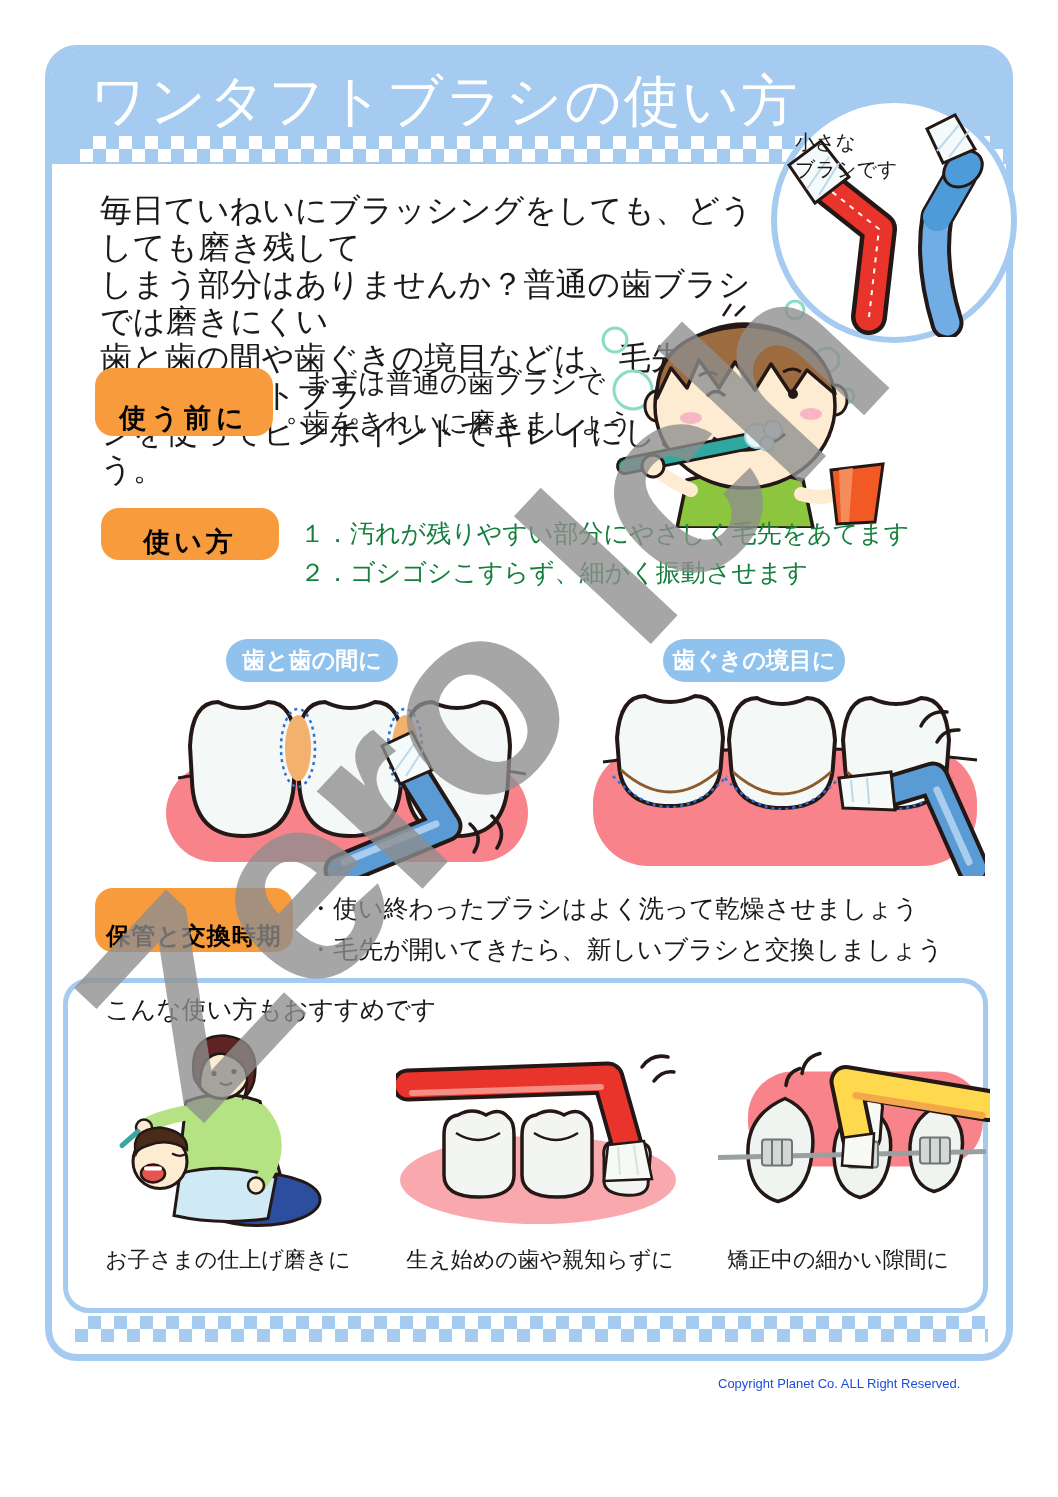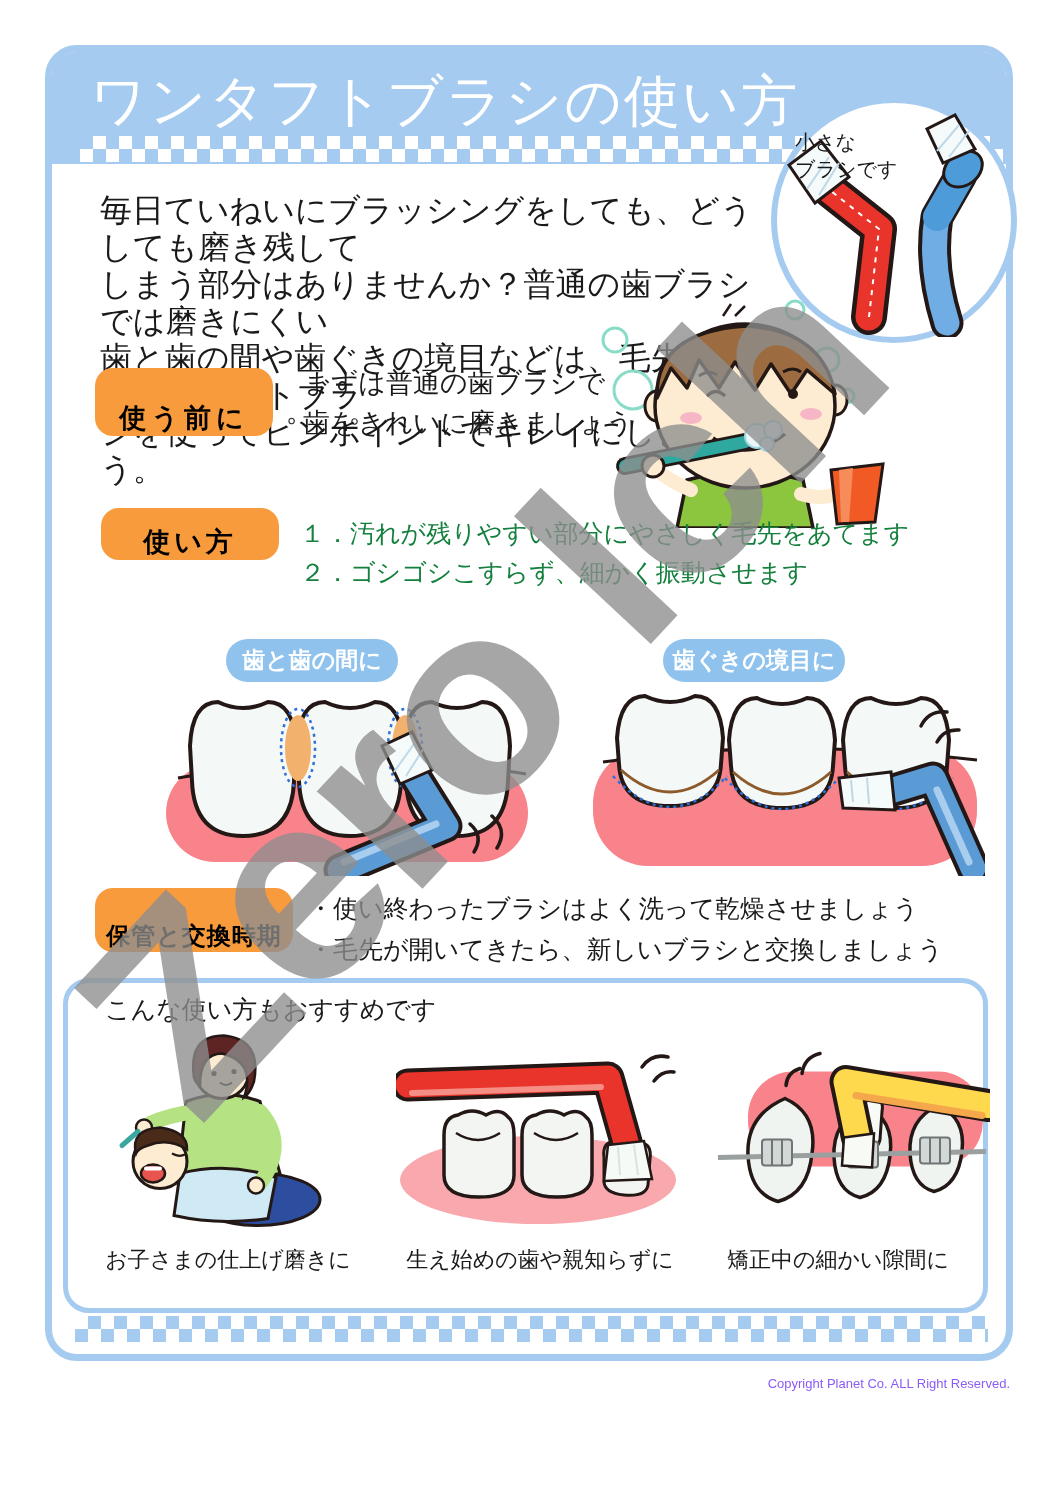--- a/index.html
+++ b/index.html
@@ -47,21 +47,21 @@
 
   
   .reco-box{left:63px;top:978px;width:915px;height:325px;border:5px solid #A5CBF0;
       border-radius:26px;background:#fff;}
   .reco-title{left:37px;top:10px;font-size:25px;color:#1a1a1a;}
   .reco-caption{top:262px;font-size:22px;color:#1a1a1a;text-align:center;}
   .cap1{left:25px;width:270px;}
   .cap2{left:322px;width:300px;}
   .cap3{left:620px;width:300px;}
 
-  .copyright{left:690px;top:1376px;width:320px;text-align:right;font-size:13px;color:#8b5cf6;}
+  .copyright{left:718px;top:1376px;width:320px;font-size:13px;color:#1d4ed8;}
 
   .watermark{left:480px;top:690px;transform:translate(-50%,-50%) rotate(-47deg);
       font-size:272px;font-weight:bold;color:#8E8E8E;opacity:0.78;white-space:nowrap;
       z-index:60;letter-spacing:-4px;pointer-events:none;}
   svg{display:block;}
 </style>
 </head>
 <body>
 
 <div class="page">

